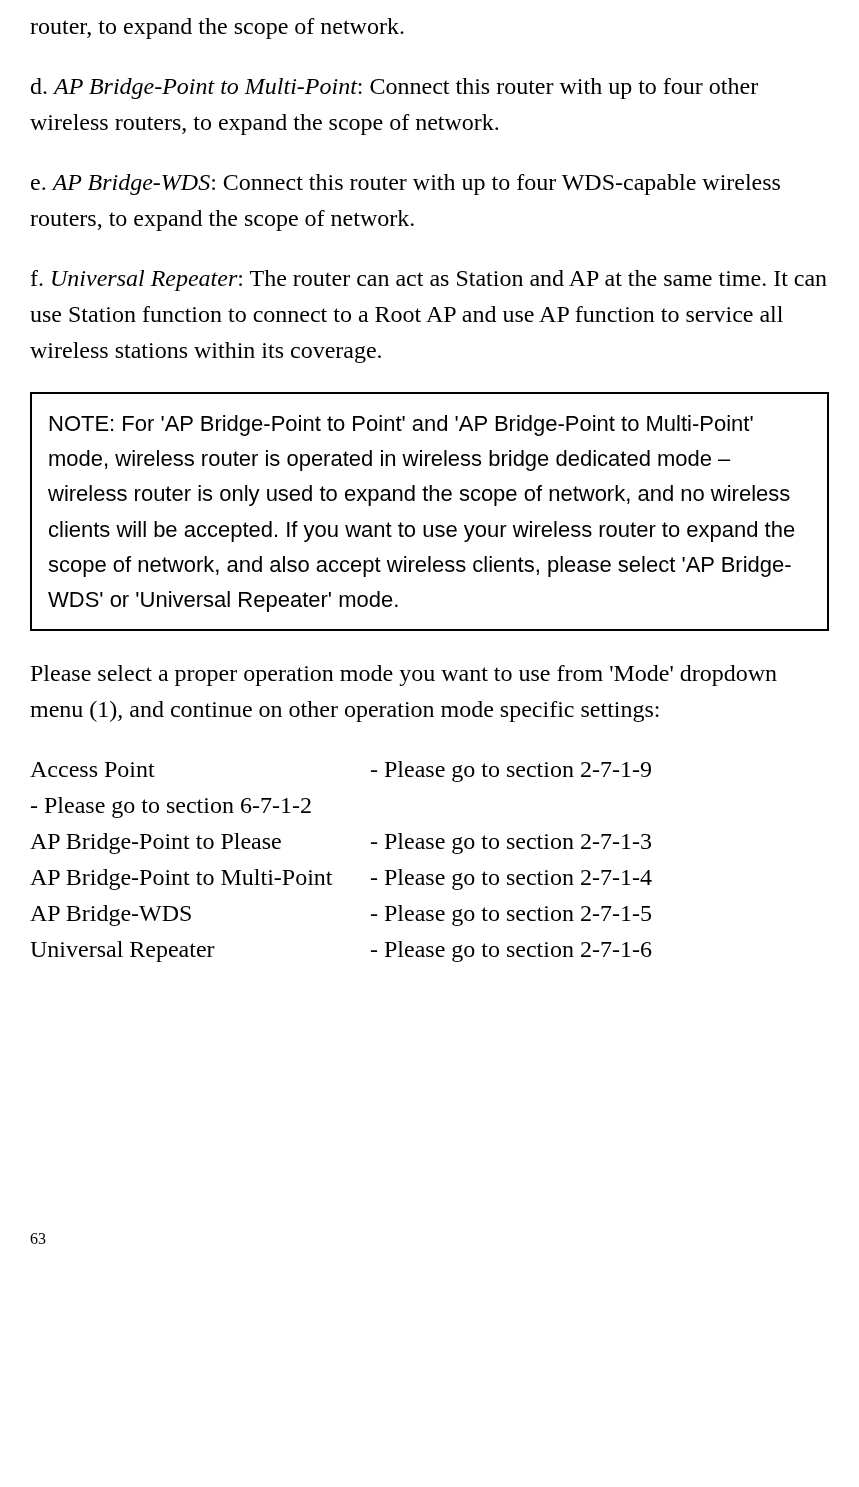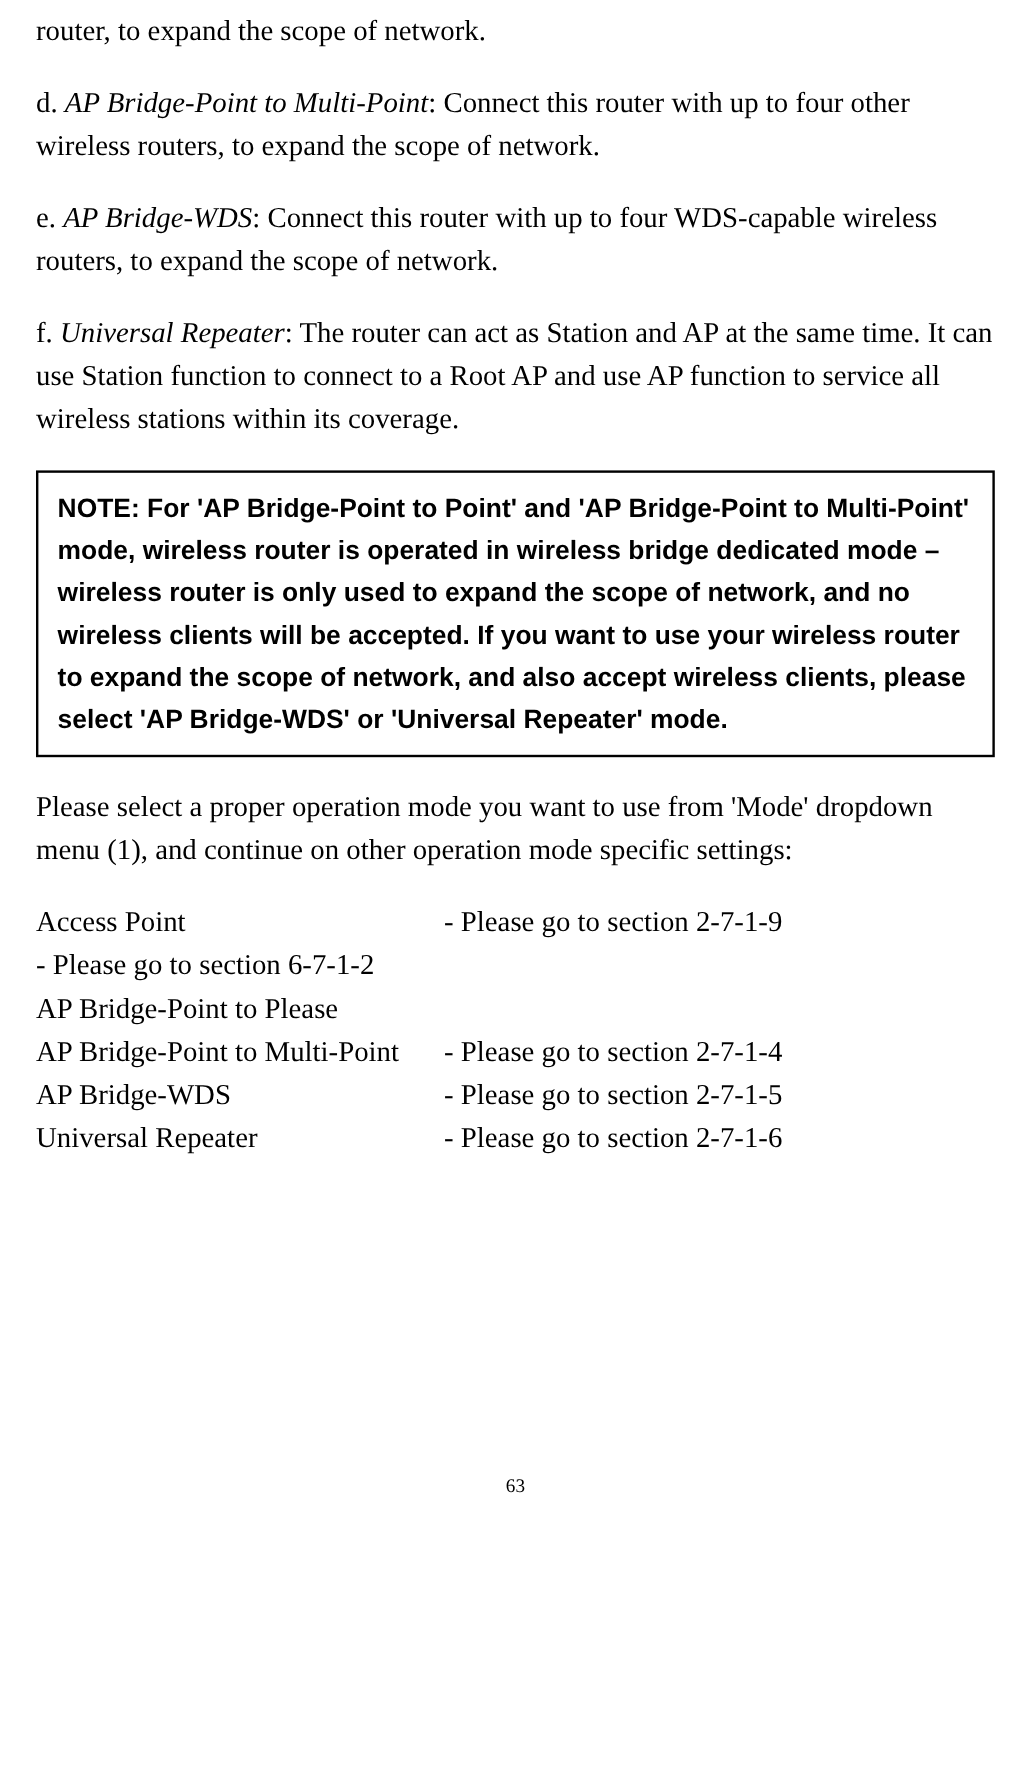--- a/index.html
+++ b/index.html
@@ -17,38 +17,38 @@
       margin-bottom: 24px;
     }
     .italic {
       font-style: italic;
     }
     .note-box {
       border: 2px solid #000;
       padding: 12px 16px;
       margin: 24px 0;
       font-family: Arial, Helvetica, sans-serif;
-      font-weight: bold;
+      font-weight: normal;
       font-size: 22px;
       line-height: 1.6;
     }
     .mode-list {
       margin-top: 24px;
     }
     .mode-row {
       display: flex;
     }
     .mode-name {
       width: 340px;
       flex-shrink: 0;
     }
     .mode-ref {
     }
     .page-number {
-      text-align: center;
+      text-align: left;
       font-size: 16px;
       margin-top: 260px;
     }
   </style>
 </head>
 <body>
 
 <div class="paragraph">router, to expand the scope of network.</div>
 
 <div class="paragraph">
@@ -70,20 +70,21 @@
 <div class="mode-list">
   <div class="mode-row">
     <span class="mode-name">Access Point</span>
     <span class="mode-ref">- Please go to section 2-7-1-9</span>
   </div>
   <div class="mode-row">
     <span class="mode-ref">- Please go to section 6-7-1-2</span>
   </div>
   <div class="mode-row">
     <span class="mode-name">AP Bridge-Point to Please</span>
+    <span class="mode-ref">- Please go to section 2-7-1-3</span>
   </div>
   <div class="mode-row">
     <span class="mode-name">AP Bridge-Point to Multi-Point</span>
     <span class="mode-ref">- Please go to section 2-7-1-4</span>
   </div>
   <div class="mode-row">
     <span class="mode-name">AP Bridge-WDS</span>
     <span class="mode-ref">- Please go to section 2-7-1-5</span>
   </div>
   <div class="mode-row">

